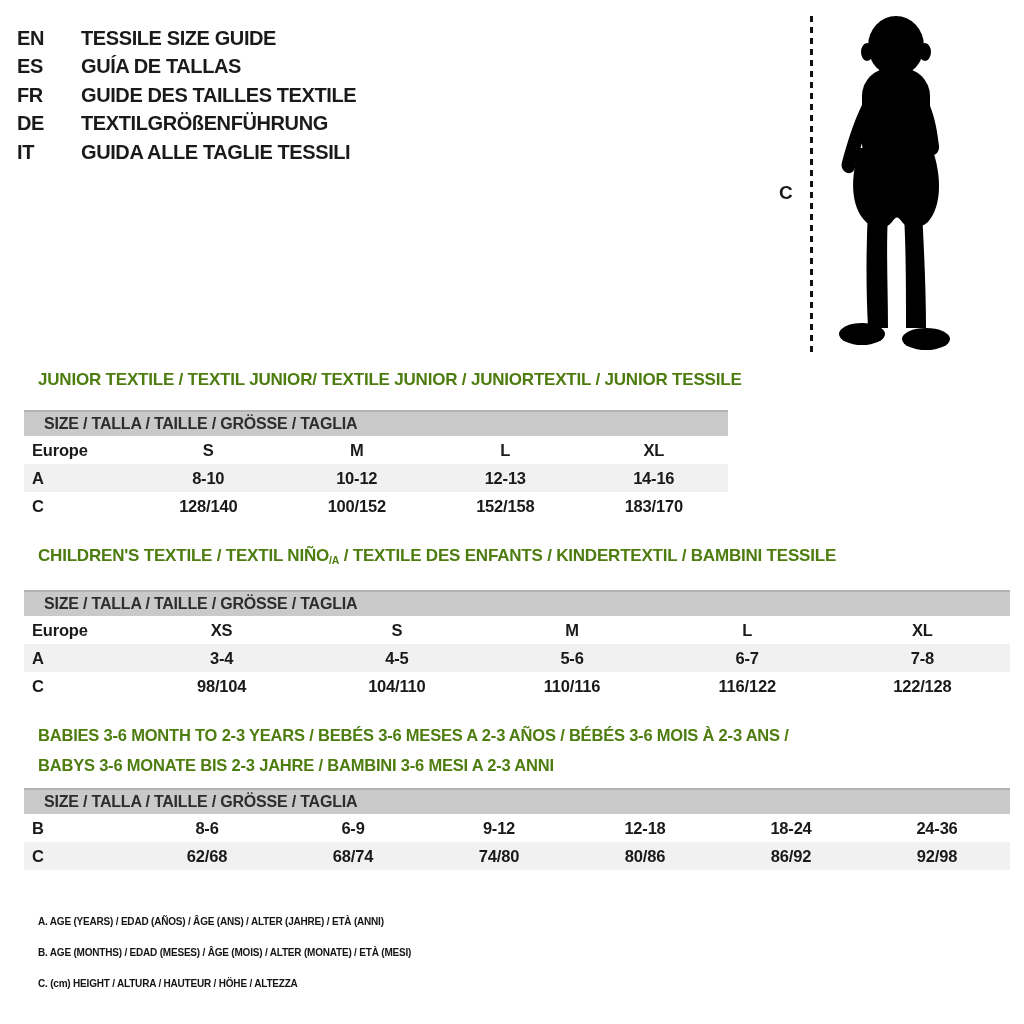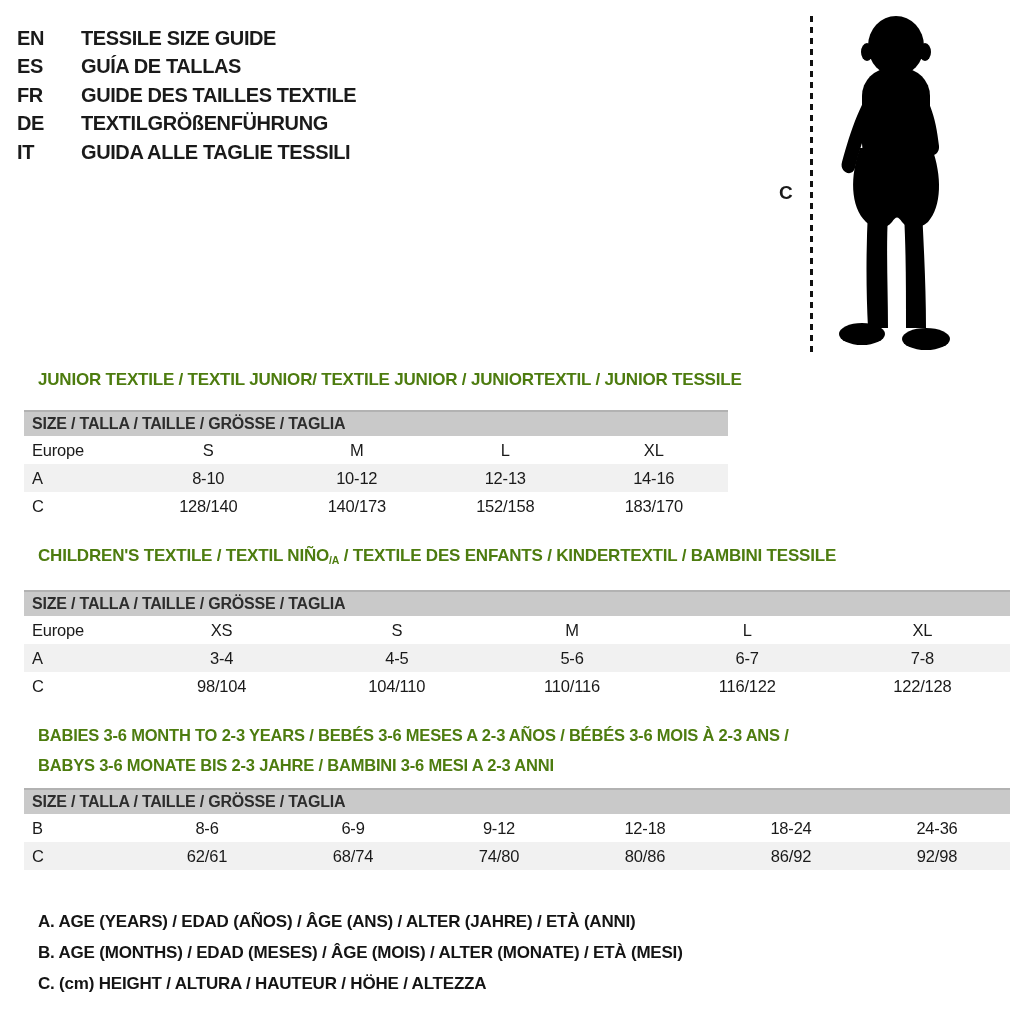--- a/index.html
+++ b/index.html
@@ -44,30 +44,30 @@
   
   .size-table { position: absolute; }
   #table-junior   { left: 24px; top: 410px; width: 704px; }
   #table-children { left: 24px; top: 590px; width: 986px; }
   #table-babies   { left: 24px; top: 788px; width: 986px; }
 
   .t-header {
     height: 26px; box-sizing: border-box; line-height: 23px;
     background: #c9c9c9; border-top: 2px solid #b2b2b2;
     font-weight: bold; font-size: 16px; color: #2d2d2d;
-    padding-left: 8px; letter-spacing: -0.2px;
-  }
-  .t-row { display: flex; align-items: center; height: 28px; font-size: 16.5px; letter-spacing: -0.2px; }
+    padding-left: 20px; letter-spacing: -0.2px;
+  }
+  .t-row { display: flex; align-items: center; height: 28px; font-size: 16.5px; letter-spacing: -0.2px; font-weight: bold; }
   .t-row.shaded { background: #f1f1f1; }
   .t-label { width: 110px; padding-left: 8px; box-sizing: border-box; }
   .t-cell { flex: 1; text-align: center; }
 
   
   .legend { position: absolute; left: 38px; top: 906px; }
-  .legend-line { font-weight: bold; font-size: 17px; line-height: 31px; letter-spacing: -0.2px; white-space: nowrap; color: #141414; }
+  .legend-line { font-weight: bold; font-size: 10px; line-height: 31px; letter-spacing: -0.2px; white-space: nowrap; color: #141414; }
 </style>
 </head>
 <body>
 
 <div class="stage">
 
   <div class="lang-block">
     <div class="lang-row">
       <span class="lang-code">EN</span>
       <span class="lang-title">TESSILE SIZE GUIDE</span>
@@ -121,21 +121,21 @@
       <div class="t-row shaded">
         <div class="t-label">A</div>
         <div class="t-cell">8-10</div>
         <div class="t-cell">10-12</div>
         <div class="t-cell">12-13</div>
         <div class="t-cell">14-16</div>
       </div>
       <div class="t-row">
         <div class="t-label">C</div>
         <div class="t-cell">128/140</div>
-        <div class="t-cell">140/173</div>
+        <div class="t-cell">100/152</div>
         <div class="t-cell">152/158</div>
         <div class="t-cell">183/170</div>
       </div>
     </div>
 
   <div id="children-title" class="section-title"><span>CHILDREN'S TEXTILE / TEXTIL NIÑO</span><span class="subscript">/A</span><span> / TEXTILE DES ENFANTS / KINDERTEXTIL / BAMBINI TESSILE</span></div>
   <div id="table-children" class="size-table">
       <div class="t-header">SIZE / TALLA / TAILLE / GRÖSSE / TAGLIA</div>
       <div class="t-row">
         <div class="t-label">Europe</div>
@@ -173,21 +173,21 @@
         <div class="t-label">B</div>
         <div class="t-cell">8-6</div>
         <div class="t-cell">6-9</div>
         <div class="t-cell">9-12</div>
         <div class="t-cell">12-18</div>
         <div class="t-cell">18-24</div>
         <div class="t-cell">24-36</div>
       </div>
       <div class="t-row shaded">
         <div class="t-label">C</div>
-        <div class="t-cell">62/61</div>
+        <div class="t-cell">62/68</div>
         <div class="t-cell">68/74</div>
         <div class="t-cell">74/80</div>
         <div class="t-cell">80/86</div>
         <div class="t-cell">86/92</div>
         <div class="t-cell">92/98</div>
       </div>
     </div>
 
   <div class="legend">
     <div class="legend-line">A. AGE (YEARS) / EDAD (AÑOS) / ÂGE (ANS) / ALTER (JAHRE) / ETÀ (ANNI)</div>

